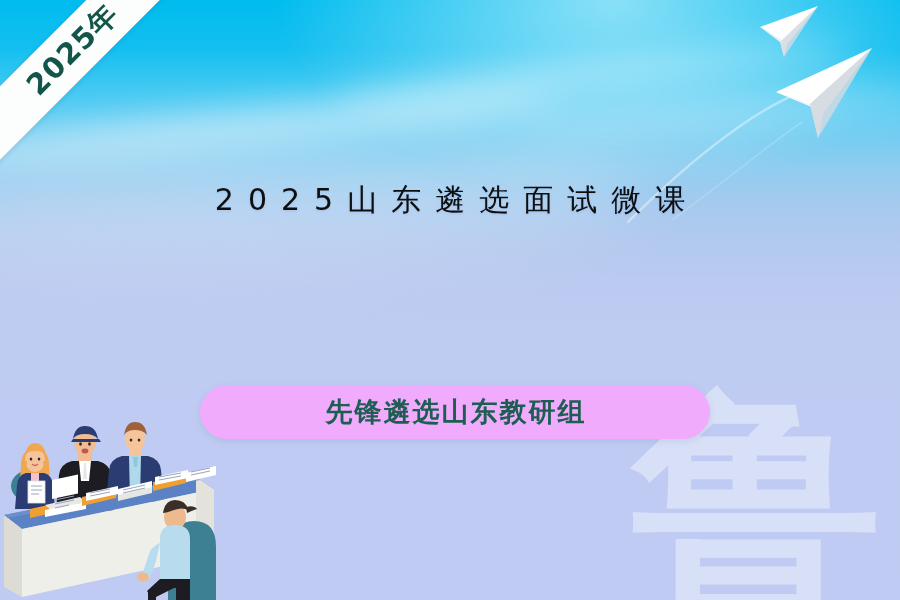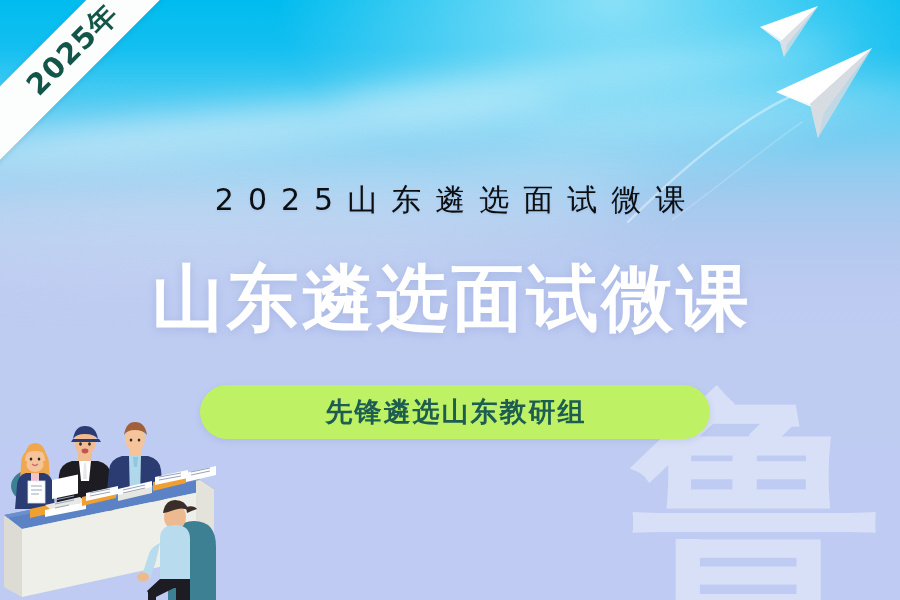--- a/index.html
+++ b/index.html
@@ -90,21 +90,21 @@
     text-indent:3px;
     line-height:1.12;
     font-family:"DejaVu Sans","Liberation Sans",sans-serif;
     text-shadow:0 2px 10px rgba(90,110,180,.22);
   }
 
   
   .pill{
     position:absolute;left:200px;top:385px;
     width:510px;height:54px;
-    background:#bef264;
+    background:#f0abfc;
     border-radius:27px;
     display:flex;align-items:center;justify-content:center;
     box-shadow:0 2px 7px rgba(60,80,140,.13);
   }
   .pill-text{
     color:#1D5D52;
     font-size:27px;font-weight:700;letter-spacing:2px;text-indent:2px;
     white-space:nowrap;
     font-family:"DejaVu Sans","Liberation Sans",sans-serif;
   }
@@ -270,19 +270,18 @@
       <path d="M160 178 q-10 4 -12 14 l-6 18 8 4 6 -18 z" fill="#B8DCEE"></path>
       <ellipse cx="143" cy="212" rx="6" ry="4.5" fill="#EDB98F"></ellipse>
       <path d="M160 214 l30 0 l0 9 -16 0 l-22 11 -5 -8 z" fill="#1C1C22"></path>
       <path d="M148 226 l8 0 l0 9 -8 0 z" fill="#1C1C22"></path>
       <path d="M176 222 l14 0 l0 13 -14 0 z" fill="#1C1C22"></path>
     </g>
   </svg>
 
   <div class="subtitle">2025山东遴选面试微课</div>
 
-  <div class="maintitle">山东遴选面试微课</div>
 
   <div class="pill">
     <span class="pill-text">先锋遴选山东教研组</span>
   </div>
 
 </div>
 
 </body></html>

